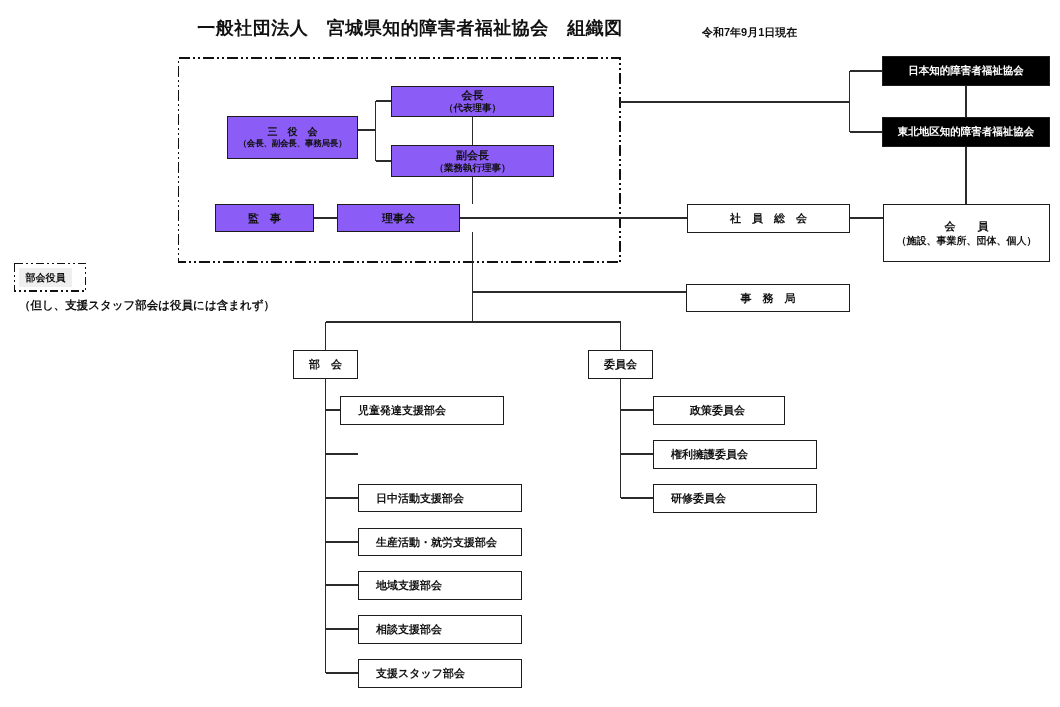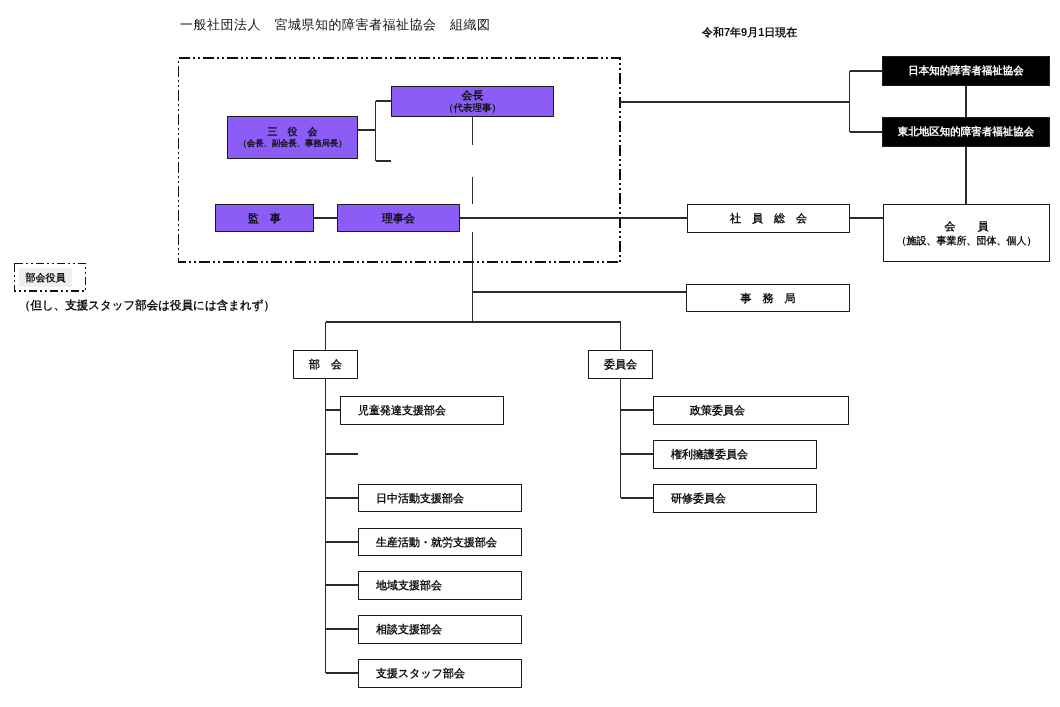--- a/index.html
+++ b/index.html
@@ -39,23 +39,23 @@
   .small2 .l2 { font-size: 8.5px; letter-spacing: -0.2px; }
   .list-bx {
     align-items: flex-start;
     justify-content: center;
     padding-left: 17px;
     font-size: 11px;
   }
   #title {
     position: absolute;
     left: 180px; top: 16px; width: 460px;
-    text-align: left;
-    font-size: 13px;
-    font-weight: normal;
+    text-align: center;
+    font-size: 18px;
+    font-weight: bold;
     letter-spacing: 0.5px;
   }
   #date {
     position: absolute;
     left: 702px; top: 25px;
     font-size: 11px;
     font-weight: bold;
   }
   #legend-fill {
     position: absolute;
@@ -137,20 +137,24 @@
   <div class="bx gray small2" style="left:227px; top:116px; width:131px; height:43px;">
     <span class="l1" style="font-size:10px;">三　役　会</span>
     <span class="l2">（会長、副会長、事務局長）</span>
   </div>
 
   <div class="bx gray" style="left:391px; top:86px; width:163px; height:31px;">
     <span class="l1">会長</span>
     <span class="l2">（代表理事）</span>
   </div>
 
+  <div class="bx gray" style="left:391px; top:145px; width:163px; height:32px;">
+    <span class="l1">副会長</span>
+    <span class="l2">（業務執行理事）</span>
+  </div>
 
   <div class="bx gray single" style="left:215px; top:204px; width:99px; height:28px;">監　事</div>
 
   <div class="bx gray single" style="left:337px; top:204px; width:123px; height:28px;">理事会</div>
 
   <div class="bx black single" style="left:882px; top:56px; width:168px; height:30px; font-size:10.5px;">日本知的障害者福祉協会</div>
 
   <div class="bx black single" style="left:882px; top:117px; width:168px; height:30px; font-size:10.5px;">東北地区知的障害者福祉協会</div>
 
   <div class="bx single" style="left:687px; top:204px; width:163px; height:29px;">社　員　総　会</div>
@@ -169,17 +173,17 @@
 
   <div class="bx single" style="left:588px; top:350px; width:65px; height:29px;">委員会</div>
 
   <div class="bx list-bx" style="left:340px; top:396px;   width:164px; height:28.5px;">児童発達支援部会</div>
   <div class="bx list-bx" style="left:358px; top:483.5px; width:164px; height:28.5px;">日中活動支援部会</div>
   <div class="bx list-bx" style="left:358px; top:527.5px; width:164px; height:28.5px;">生産活動・就労支援部会</div>
   <div class="bx list-bx" style="left:358px; top:571px;   width:164px; height:28.5px;">地域支援部会</div>
   <div class="bx list-bx" style="left:358px; top:615px;   width:164px; height:28.5px;">相談支援部会</div>
   <div class="bx list-bx" style="left:358px; top:659px;   width:164px; height:28.5px;">支援スタッフ部会</div>
 
-  <div class="bx list-bx" style="left:653px; top:395.5px; width:196px; height:29px;padding-left:36px;">政策委員会</div>
+  <div class="bx list-bx" style="left:653px; top:395.5px; width:132px; height:29px;padding-left:36px;">政策委員会</div>
   <div class="bx list-bx" style="left:653px; top:440px;   width:164px; height:29px;">権利擁護委員会</div>
   <div class="bx list-bx" style="left:653px; top:483.5px; width:164px; height:29px;">研修委員会</div>
 
 </div>
 
 </body></html>

